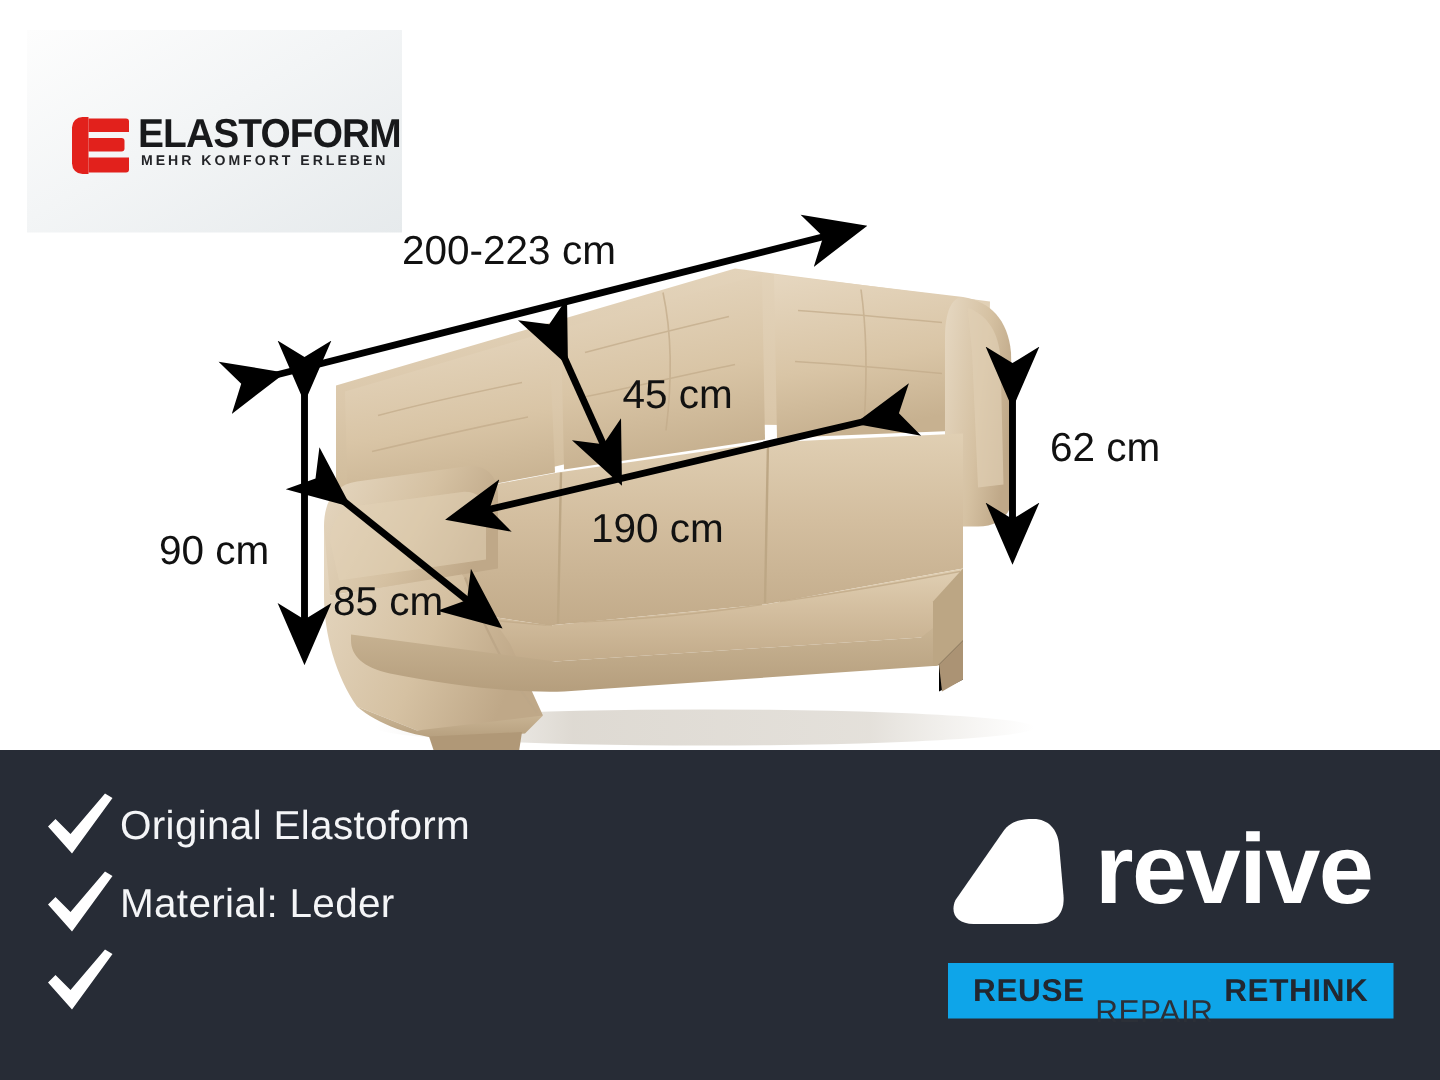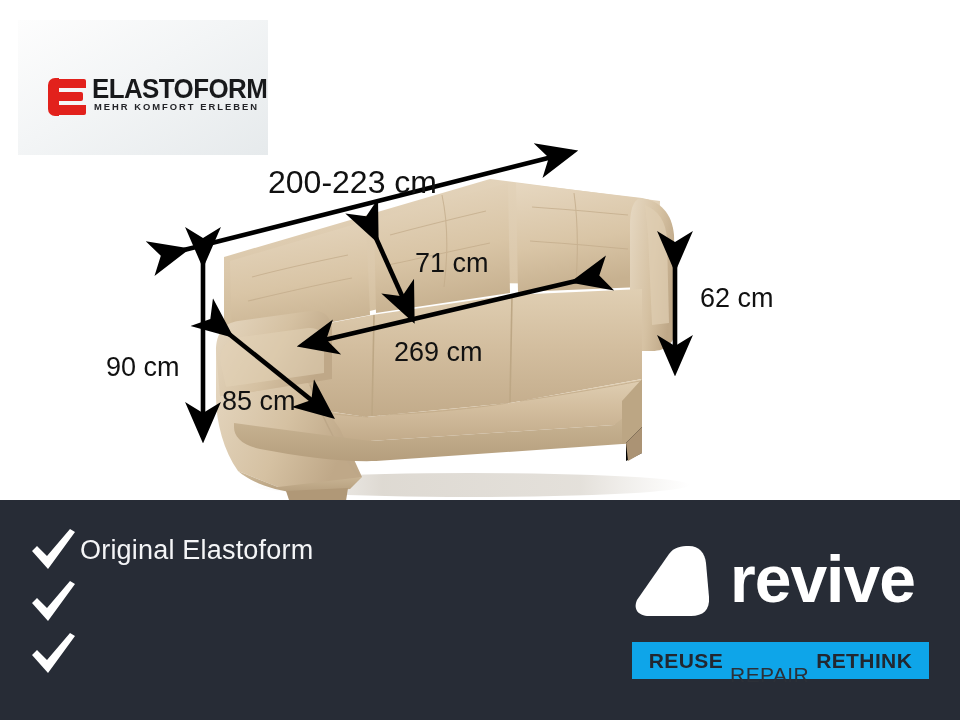--- a/index.html
+++ b/index.html
@@ -25,21 +25,21 @@
     font-stretch:condensed;transform:scaleX(0.96);transform-origin:left center;white-space:nowrap;}
   .bl-sub{position:absolute;left:46px;top:26px;font-family:"Liberation Sans",sans-serif;
     font-weight:bold;font-size:9.4px;letter-spacing:2.0px;color:#232428;white-space:nowrap;}
 
   
   #sofa{position:absolute;left:190px;top:165px;width:510px;height:335px;}
 
   
   #dims{position:absolute;left:0;top:0;width:960px;height:500px;pointer-events:none;}
   .dim-label{position:absolute;color:#111;font-family:"Liberation Sans",sans-serif;white-space:nowrap;}
-  #lbl-width{left:268px;top:164px;font-size:32px;}
+  #lbl-width{left:268px;top:152px;font-size:27px;}
   #lbl-depthseat{left:415px;top:248px;font-size:27px;}
   #lbl-height{left:106px;top:352px;font-size:27px;}
   #lbl-depth{left:222px;top:386px;font-size:27px;}
   #lbl-seatw{left:394px;top:337px;font-size:27px;}
   #lbl-seath{left:700px;top:283px;font-size:27px;}
 
   
   #banner{position:absolute;left:0;top:500px;width:960px;height:220px;background:#272c36;}
   #features{position:absolute;left:28px;top:24px;width:470px;}
   .feature{display:flex;align-items:center;height:52px;}
@@ -185,42 +185,43 @@
 
         <line x1="229" y1="334" x2="330" y2="415"></line>
 
         <line x1="576" y1="281" x2="303" y2="345"></line>
 
         <line x1="675" y1="266" x2="675" y2="370"></line>
       </g>
     </svg>
 
     <div class="dim-label" id="lbl-width">200-223 cm</div>
-    <div class="dim-label" id="lbl-depthseat">71 cm</div>
+    <div class="dim-label" id="lbl-depthseat">45 cm</div>
     <div class="dim-label" id="lbl-height">90 cm</div>
     <div class="dim-label" id="lbl-depth">85 cm</div>
-    <div class="dim-label" id="lbl-seatw">269 cm</div>
+    <div class="dim-label" id="lbl-seatw">190 cm</div>
     <div class="dim-label" id="lbl-seath">62 cm</div>
   </div>
 
   <div id="banner">
 
     <div id="features">
 
       <div class="feature">
         <svg class="check" viewBox="0 0 52 46">
           <path d="M4,24 L9,19 L19,29 L42,2 L47,5 L20,42 Z" fill="#ffffff"></path>
         </svg>
         <span class="feature-text">Original Elastoform</span>
       </div>
 
       <div class="feature">
         <svg class="check" viewBox="0 0 52 46">
           <path d="M4,24 L9,19 L19,29 L42,2 L47,5 L20,42 Z" fill="#ffffff"></path>
         </svg>
+        <span class="feature-text">Material: Leder</span>
       </div>
 
       <div class="feature">
         <svg class="check" viewBox="0 0 52 46">
           <path d="M4,24 L9,19 L19,29 L42,2 L47,5 L20,42 Z" fill="#ffffff"></path>
         </svg>
       </div>
 
     </div>
 

